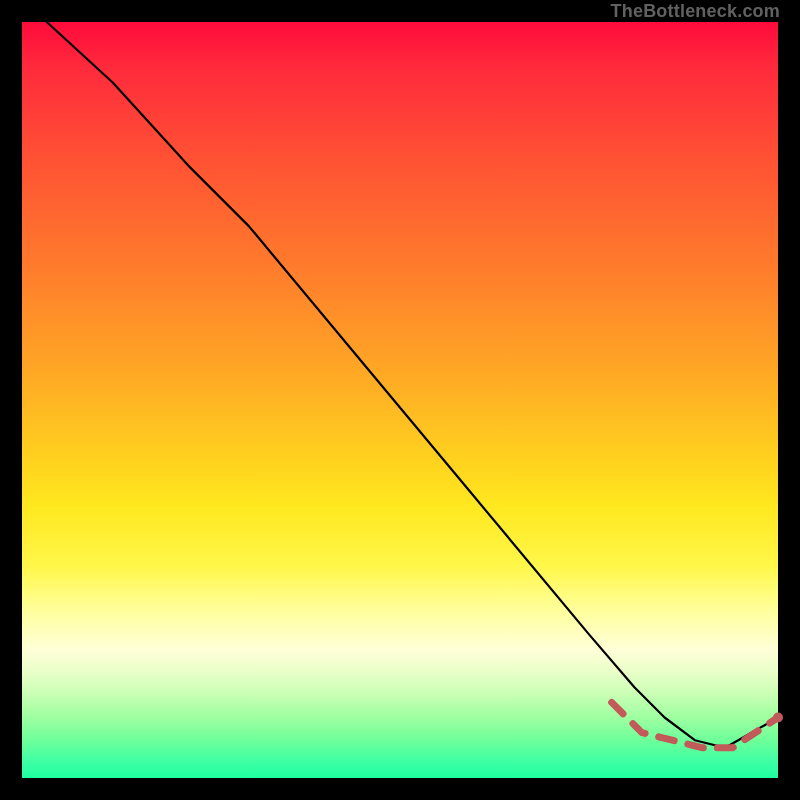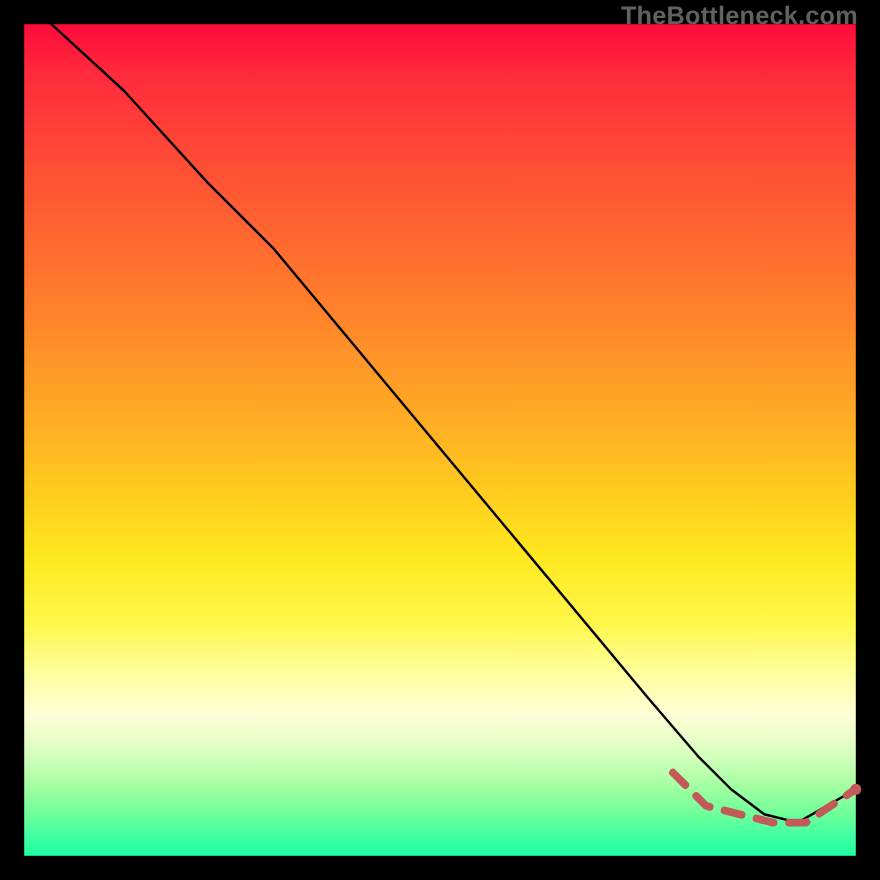--- a/index.html
+++ b/index.html
@@ -41,21 +41,21 @@
       #6eff9a 95%,
       #3bffa4 98%,
       #1eff9f 100%
     );
   }
   .attribution {
     position: absolute;
     top: 1px;
     right: 20px;
     color: #616161;
-    font-size: 23px;
+    font-size: 18px;
     font-weight: 700;
     letter-spacing: 0.2px;
     user-select: none;
   }
   svg.chartlines {
     position: absolute;
     left: 0;
     top: 0;
     width: 756px;
     height: 756px;

